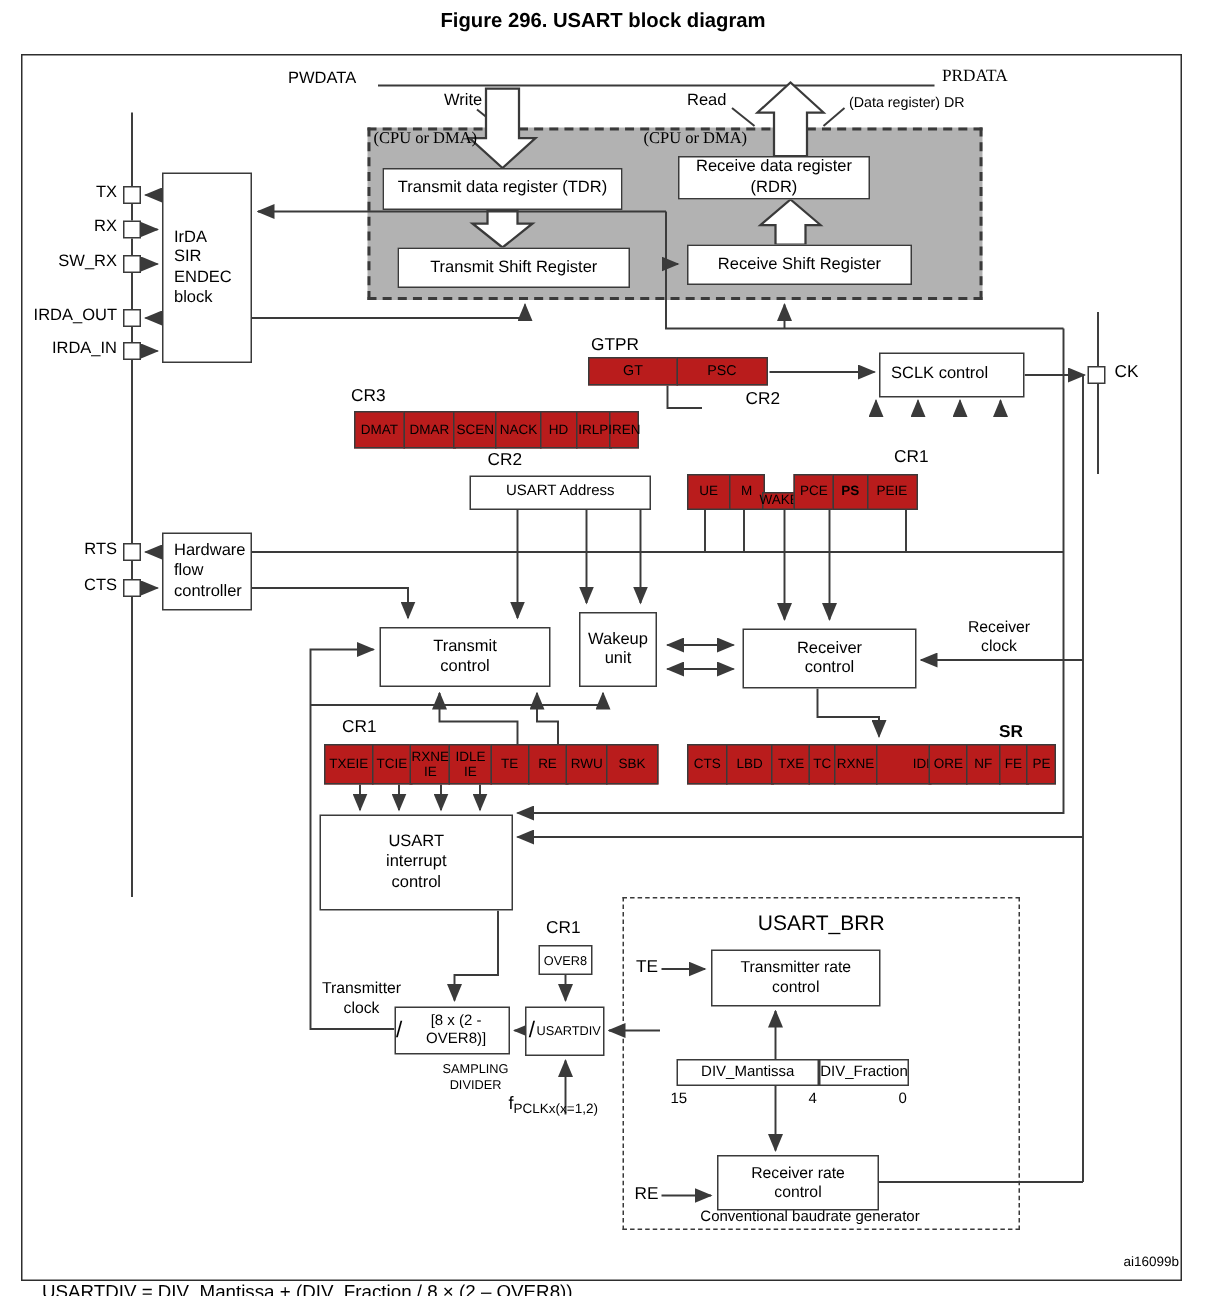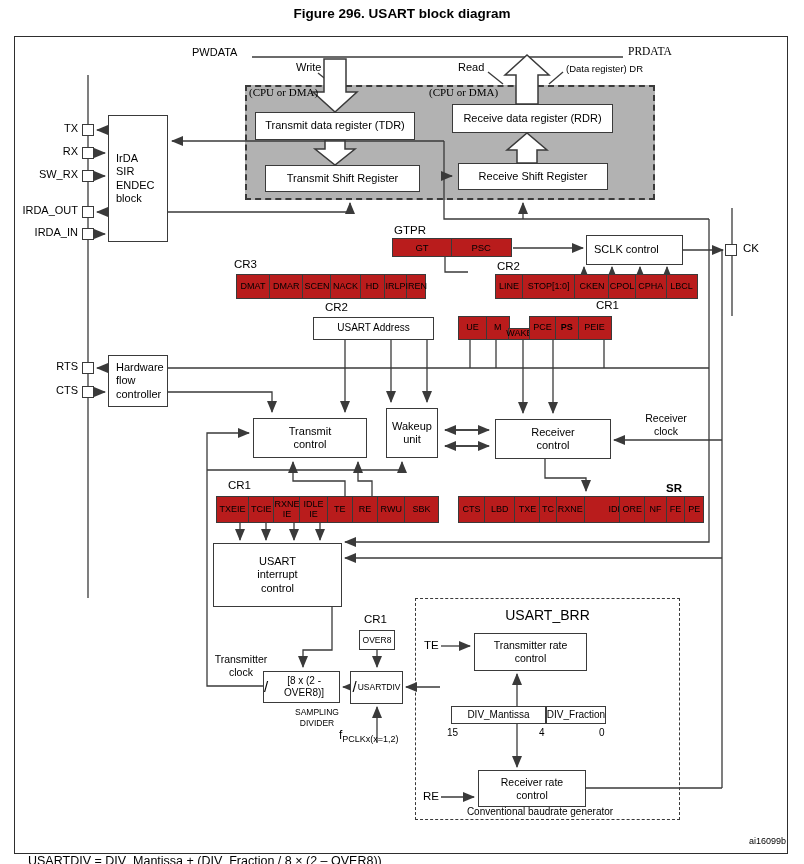--- a/index.html
+++ b/index.html
@@ -149,21 +149,21 @@
 
   <div class="lbl" style="left:192px;top:46px;font-size:11px;">PWDATA</div>
   <div class="lbl serif" style="left:628px;top:45px;">PRDATA</div>
   <div class="lbl" style="left:296px;top:61px;font-size:11px;">Write</div>
   <div class="lbl" style="left:458px;top:61px;font-size:11px;">Read</div>
   <div class="lbl" style="left:566px;top:63px;font-size:9.5px;">(Data register) DR</div>
   <div class="lbl serif" style="left:249px;top:86px;font-size:11px;">(CPU or DMA)</div>
   <div class="lbl serif" style="left:429px;top:86px;font-size:11px;">(CPU or DMA)</div>
 
   <div class="box" style="left:255px;top:112px;width:160px;height:28px;">Transmit data register (TDR)</div>
-  <div class="box" style="left:452px;top:104px;width:161px;height:29px;">Receive data register (RDR)</div>
+  <div class="box" style="left:452px;top:104px;width:128px;height:29px;">Receive data register (RDR)</div>
   <div class="box" style="left:265px;top:165px;width:155px;height:27px;">Transmit Shift Register</div>
   <div class="box" style="left:458px;top:163px;width:150px;height:27px;">Receive Shift Register</div>
 
   <div class="pinlbl" style="top:122px;">TX</div>
   <div class="pinlbl" style="top:145px;">RX</div>
   <div class="pinlbl" style="top:168px;">SW_RX</div>
   <div class="pinlbl" style="top:204px;">IRDA_OUT</div>
   <div class="pinlbl" style="top:226px;">IRDA_IN</div>
   <div class="pinlbl" style="top:360px;">RTS</div>
   <div class="pinlbl" style="top:384px;">CTS</div>
@@ -203,28 +203,20 @@
     <span class="cell" style="width:34px;">DMAT</span>
     <span class="cell" style="width:35px;">DMAR</span>
     <span class="cell" style="width:29px;">SCEN</span>
     <span class="cell" style="width:31px;">NACK</span>
     <span class="cell" style="width:25px;">HD</span>
     <span class="cell" style="width:24px;">IRLP</span>
     <span class="cell" style="width:20px;">IREN</span>
   </div>
 
   <div class="lbl" style="left:497px;top:260px;">CR2</div>
-  <div class="row" style="left:495px;top:274px;height:25px;">
-    <span class="cell" style="width:28px;">LINE</span>
-    <span class="cell" style="width:54px;">STOP[1:0]</span>
-    <span class="cell" style="width:35px;">CKEN</span>
-    <span class="cell" style="width:28px;">CPOL</span>
-    <span class="cell" style="width:32px;">CPHA</span>
-    <span class="cell" style="width:32px;">LBCL</span>
-  </div>
 
   <div class="lbl" style="left:325px;top:301px;">CR2</div>
   <div class="box" style="left:313px;top:317px;width:121px;height:23px;font-size:10px;">USART Address</div>
 
   <div class="lbl" style="left:596px;top:299px;">CR1</div>
   <div class="row" style="left:458px;top:316px;height:24px;justify-content:flex-end;">
     <span class="cell" style="width:29px;">UE</span>
     <span class="cell" style="width:24px;">M</span>
     <span class="cell" style="width:22px;margin-top:12px;">WAKE</span>
     <span class="cell" style="width:27px;">PCE</span>

